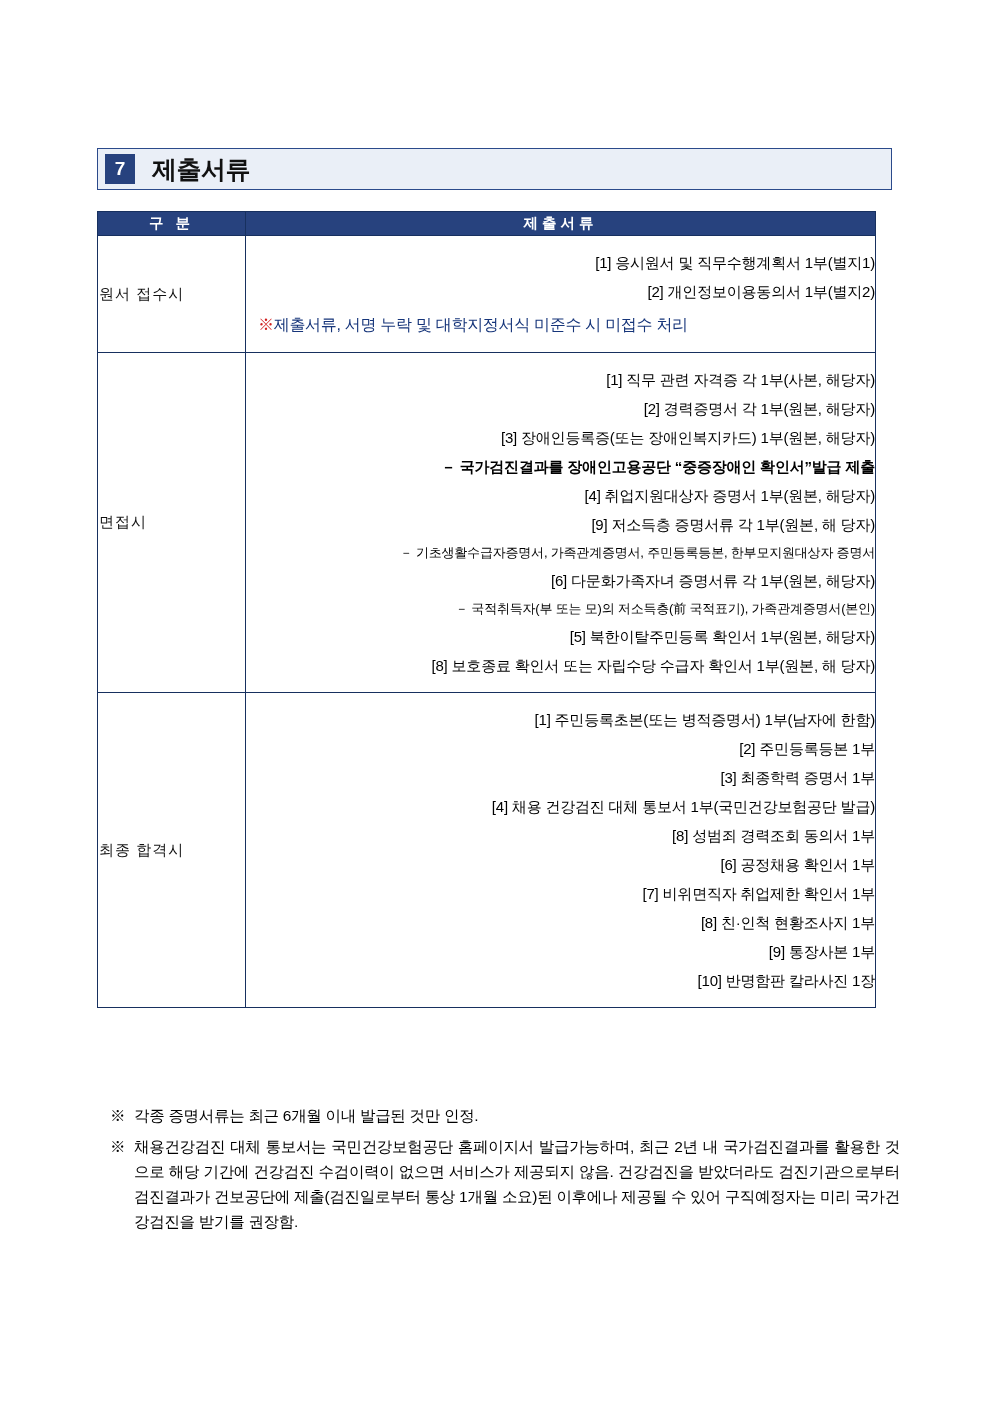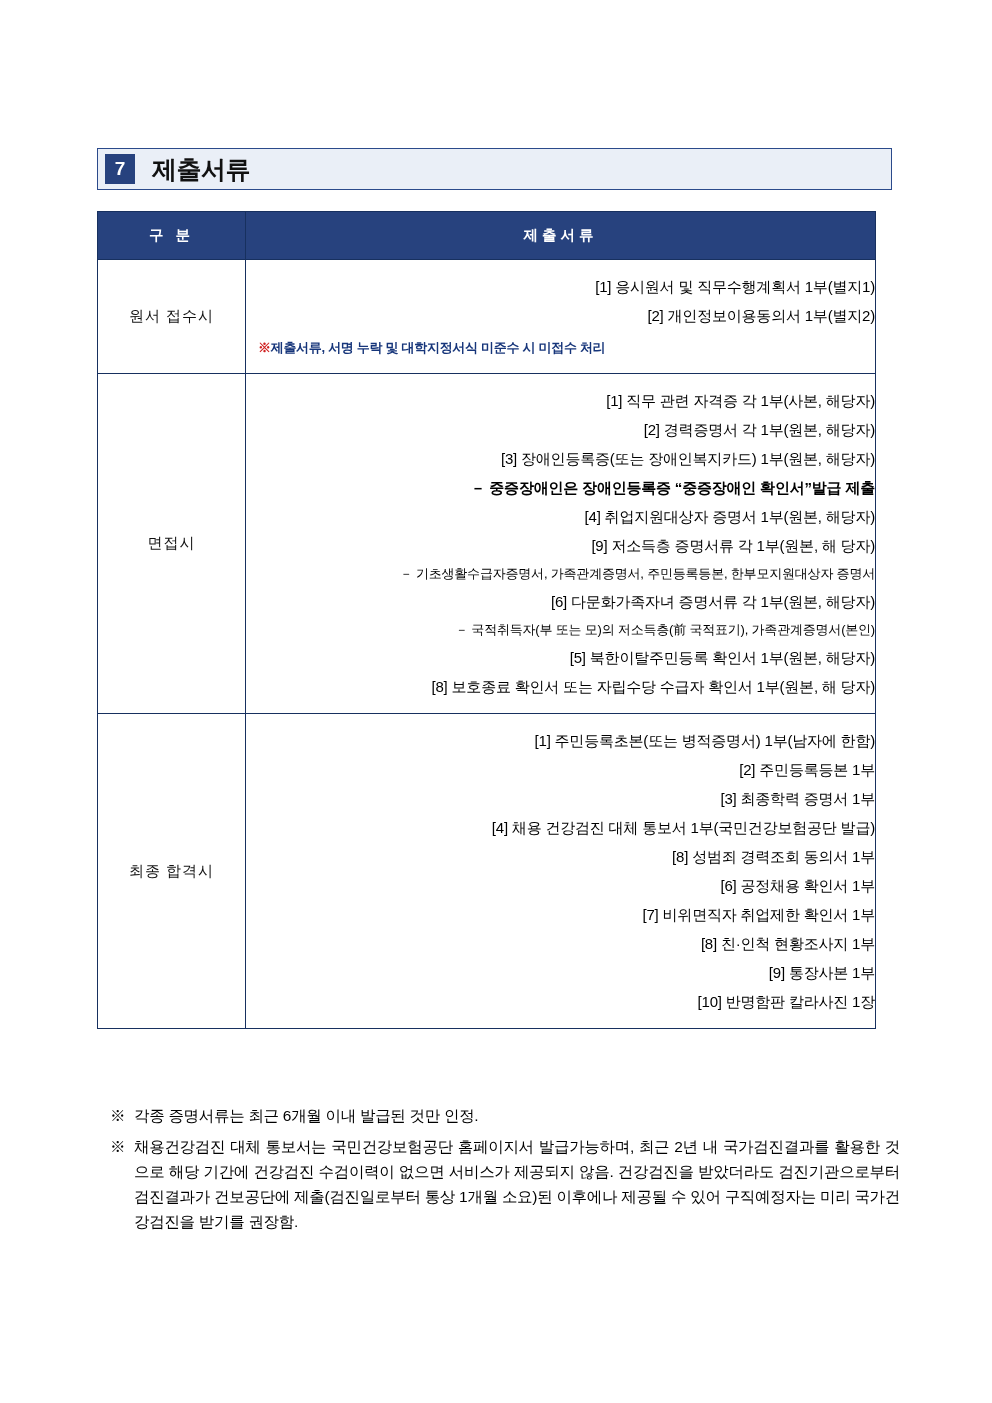--- a/index.html
+++ b/index.html
@@ -66,29 +66,29 @@
   }
   .doc-table th, .doc-table td {
     border: 1px solid #17305f;
     box-sizing: border-box;
   }
   .doc-table thead th {
     background: #27427e;
     color: #ffffff;
     font-size: 14.5px;
     font-weight: bold;
-    height: 48px;
+    height: 24px;
     letter-spacing: 4px;
     text-align: center;
     padding: 0;
   }
   .col-label { width: 148px; }
   .col-body  { width: 630px; }
   td.label-cell {
-    text-align: center;
+    text-align: left;
     vertical-align: middle;
     font-size: 15px;
     letter-spacing: 1px;
     color: #111;
   }
   td.body-cell {
     padding: 12px 0 12px 12px;
     vertical-align: top;
   }
   .item {
@@ -100,22 +100,22 @@
     text-align: right;
   }
   .item.sub {
     padding-left: 8px;
   }
   .item.sub-sm {
     padding-left: 14px;
     font-size: 13px;
   }
   .note-red {
-    font-size: 13px;
-    font-weight: bold;
+    font-size: 16px;
+    font-weight: normal;
     color: #16357a;
     padding: 9px 0 4px 0;
     letter-spacing: -0.3px;
     white-space: nowrap;
   }
   .note-red .star { color: #d02020; }
   .bold-strong { font-weight: bold; }
   
   .footnotes {
     position: absolute;
@@ -171,21 +171,21 @@
           <div class="note-red"><span class="star">※</span><span>제출서류, 서명 누락 및 대학지정서식 미준수 시 미접수 처리</span></div>
         </td>
       </tr>
 
       <tr>
         <td class="label-cell">면접시</td>
         <td class="body-cell">
           <div class="item">[1] 직무 관련 자격증 각 1부(사본, 해당자)</div>
           <div class="item">[2] 경력증명서 각 1부(원본, 해당자)</div>
           <div class="item">[3] 장애인등록증(또는 장애인복지카드) 1부(원본, 해당자)</div>
-          <div class="item sub bold-strong">－ 중증장애인은 장애인등록증 “중증장애인 확인서”발급 제출</div>
+          <div class="item sub bold-strong">－ 국가검진결과를 장애인고용공단 “중증장애인 확인서”발급 제출</div>
           <div class="item">[4] 취업지원대상자 증명서 1부(원본, 해당자)</div>
           <div class="item">[9] 저소득층 증명서류 각 1부(원본, 해 당자)</div>
           <div class="item sub-sm">－ 기초생활수급자증명서, 가족관계증명서, 주민등록등본, 한부모지원대상자 증명서</div>
           <div class="item">[6] 다문화가족자녀 증명서류 각 1부(원본, 해당자)</div>
           <div class="item sub-sm">－ 국적취득자(부 또는 모)의 저소득층(前 국적표기), 가족관계증명서(본인)</div>
           <div class="item">[5] 북한이탈주민등록 확인서 1부(원본, 해당자)</div>
           <div class="item">[8] 보호종료 확인서 또는 자립수당 수급자 확인서 1부(원본, 해 당자)</div>
         </td>
       </tr>
 

